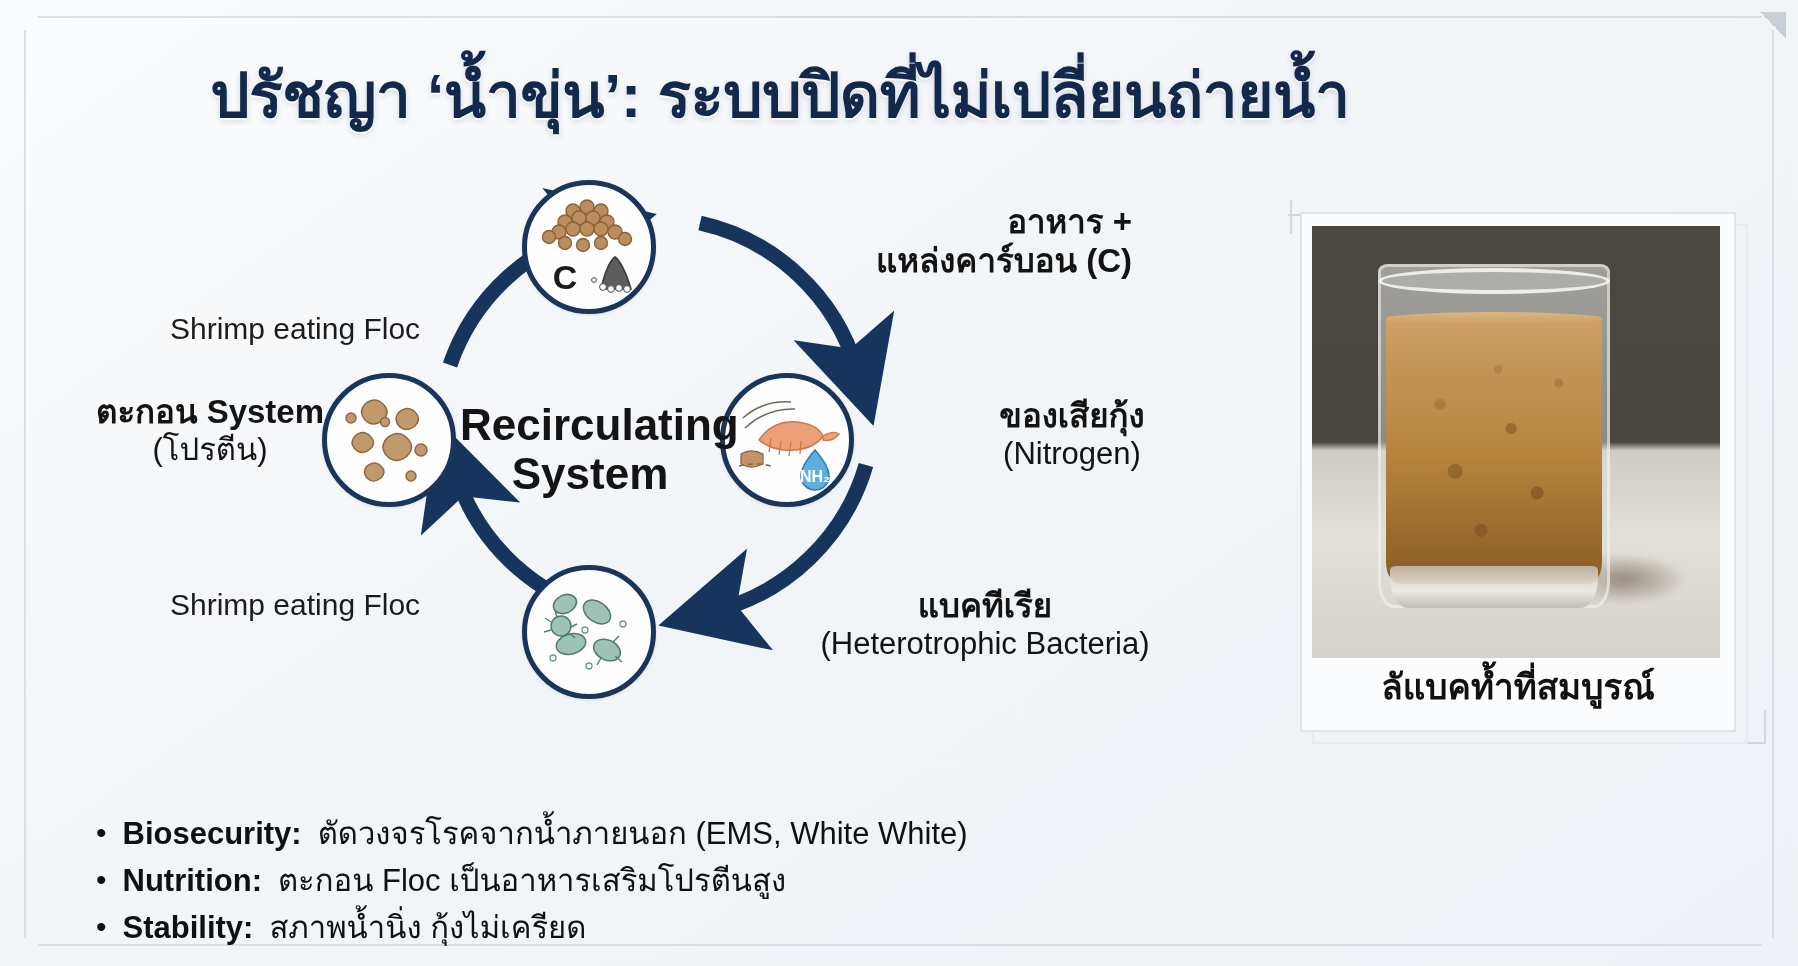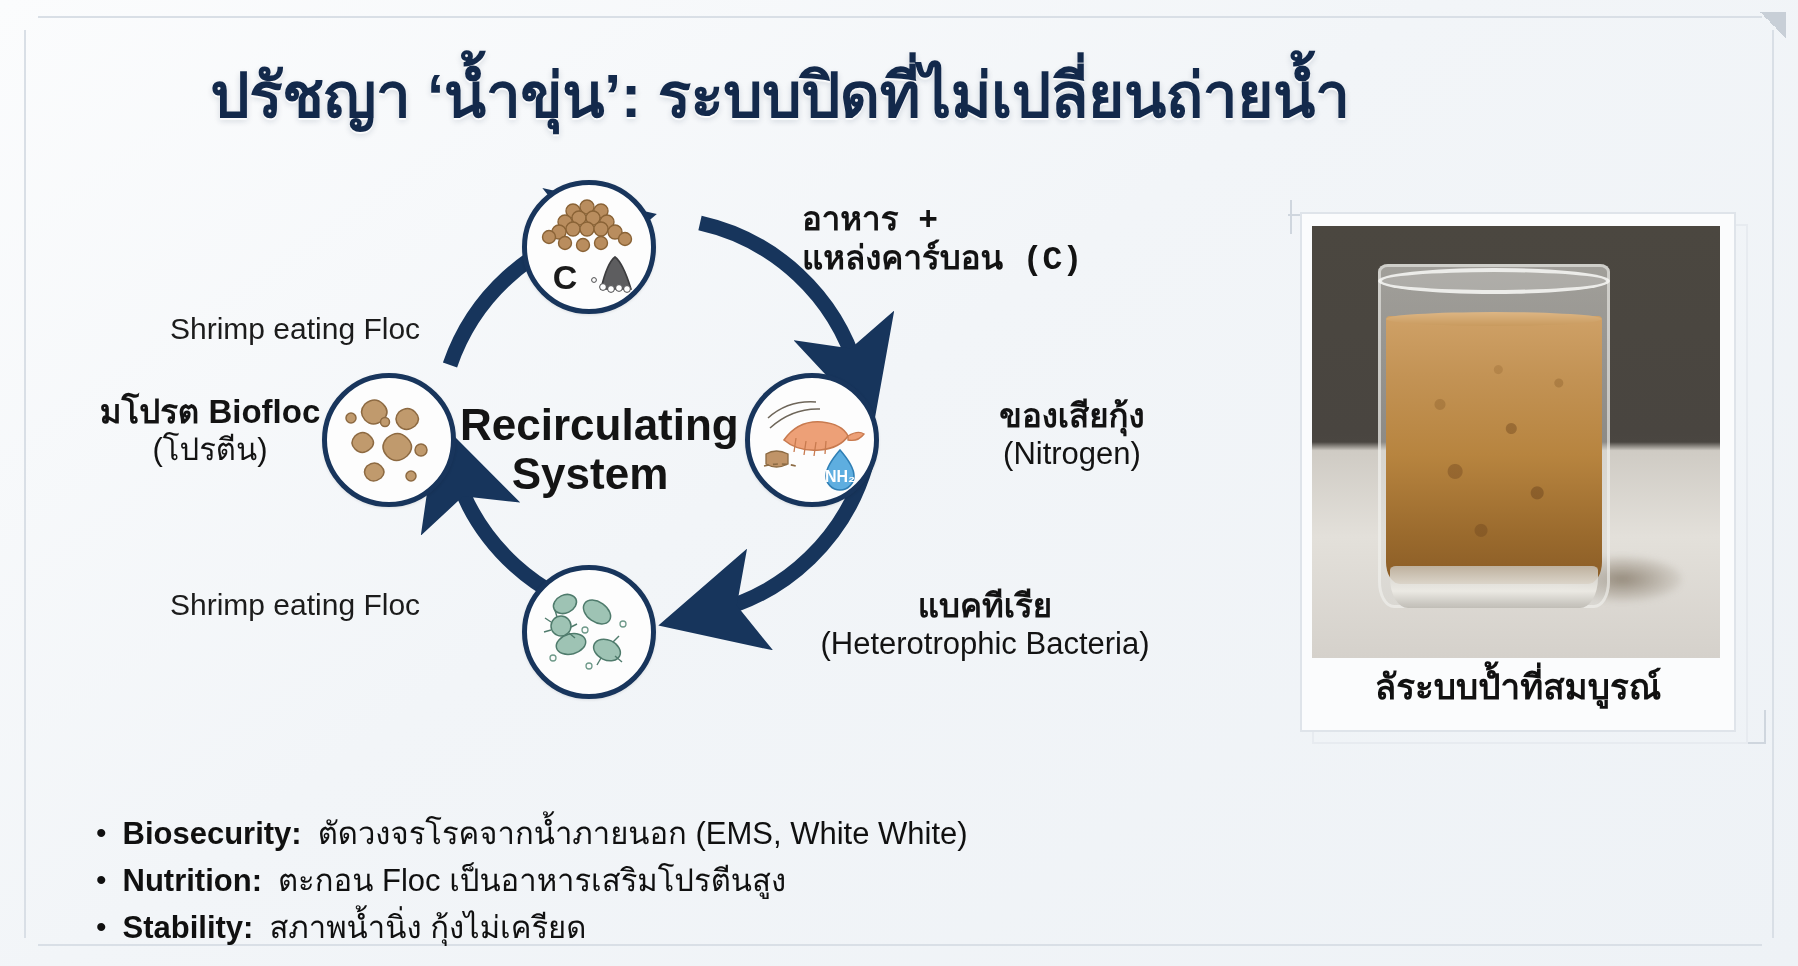--- a/index.html
+++ b/index.html
@@ -76,21 +76,21 @@
     background: #fdfdfd;
     border: 5px solid #18355c;
     box-sizing: border-box;
     display: flex;
     align-items: center;
     justify-content: center;
     overflow: hidden;
     box-shadow: 0 1px 3px rgba(0,0,0,0.10);
   }
   .node-feed     { left: 462px; top: 5px; }
-  .node-waste    { left: 685px; top: 198px; }
+  .node-waste    { left: 660px; top: 198px; }
   .node-bacteria { left: 462px; top: 390px; }
   .node-floc     { left: 262px; top: 198px; }
 
   .node svg { display:block; }
 
   .center-label {
     position: absolute;
     left: 400px;
     top: 225px;
     width: 260px;
@@ -110,21 +110,21 @@
   .lbl .th {
     font-weight: 700;
     font-size: 33px;
     display: block;
   }
   .lbl .en {
     font-weight: 400;
     font-size: 31px;
     display: block;
   }
-  .lbl-feed     { left: 742px; top: 28px;  width: 330px; text-align: left; font-family: Liberation Mono, monospace; }
+  .lbl-feed     { left: 742px; top: 28px;  width: 330px; text-align: right; }
   .lbl-waste    { left: 862px; top: 222px; width: 300px; text-align: center; }
   .lbl-bacteria { left: 690px; top: 412px; width: 470px; text-align: center; }
   .lbl-floc     { left: 0px;   top: 218px; width: 300px; text-align: center; }
 
   .lbl-plain {
     position: absolute;
     font-size: 30px;
     font-weight: 400;
     color: #1c1c1c;
   }
@@ -437,21 +437,21 @@
       <span class="th">ของเสียกุ้ง</span>
       <span class="en">(Nitrogen)</span>
     </div>
 
     <div class="lbl lbl-bacteria">
       <span class="th">แบคทีเรีย</span>
       <span class="en">(Heterotrophic Bacteria)</span>
     </div>
 
     <div class="lbl lbl-floc">
-      <span class="th">มโปรต Biofloc</span>
+      <span class="th">ตะกอน System</span>
       <span class="en">(โปรตีน)</span>
     </div>
 
     <div class="lbl-plain lbl-eat-top">Shrimp eating Floc</div>
     <div class="lbl-plain lbl-eat-bot">Shrimp eating Floc</div>
   </div>
 
   <div id="bullets">
     <div class="bullet">
       <span class="dot">•</span>
@@ -484,16 +484,16 @@
     <div class="glass">
       <div class="glass-body"></div>
       <div class="liquid"></div>
       <div class="liquid-top"></div>
       <div class="glass-rim"></div>
       <div class="glass-base"></div>
     </div>
   </div>
 
   <div class="photo-caption">
-    <span class="th">ลัระบบป้ำที่สมบูรณ์</span>
+    <span class="th">ลัแบคท้ำที่สมบูรณ์</span>
   </div>
 
 </div>
 
 </body></html>

